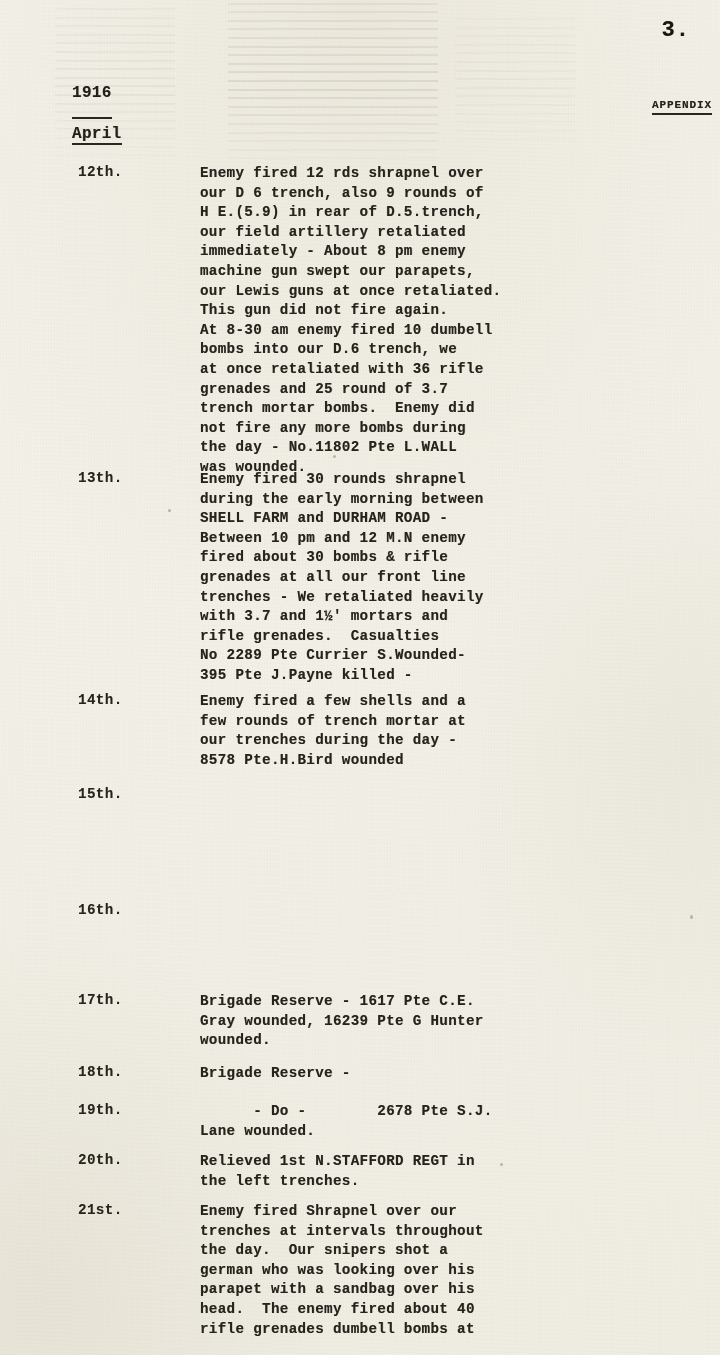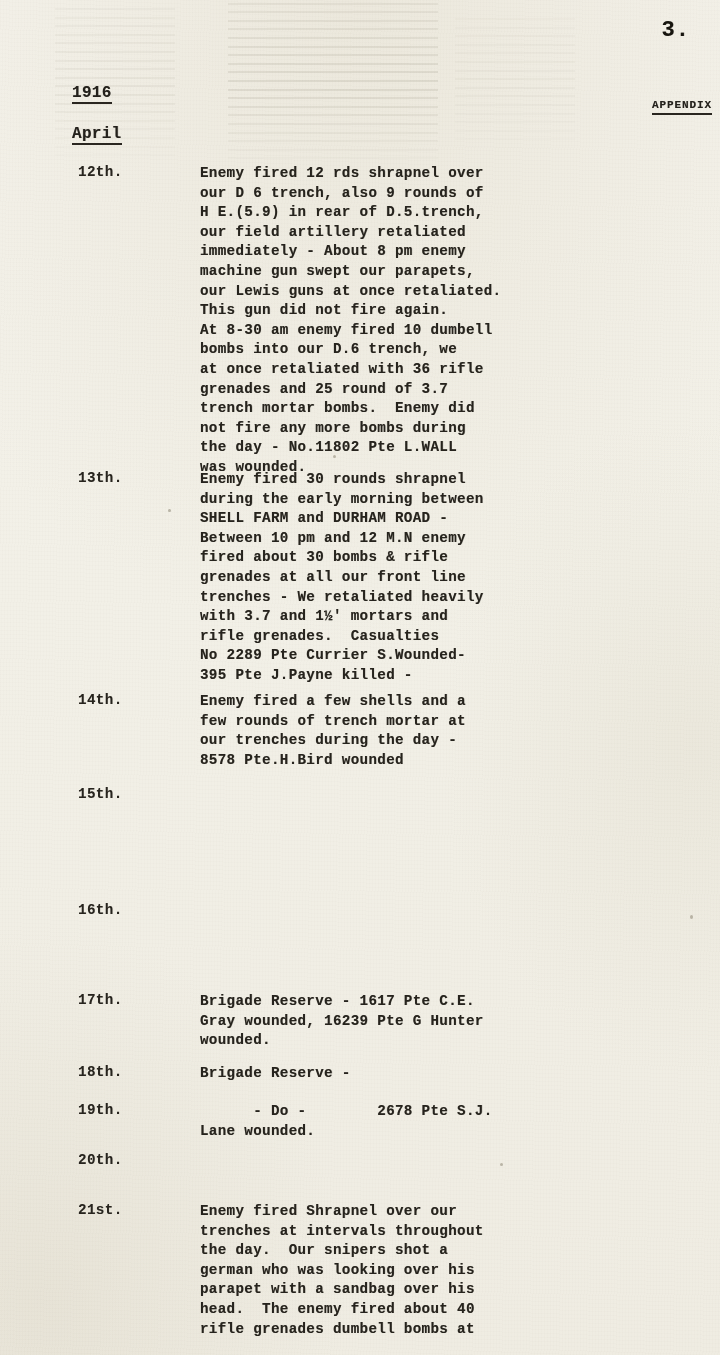--- a/index.html
+++ b/index.html
@@ -88,21 +88,21 @@
     top: 18px;
     font-size: 22px;
     letter-spacing: 1px;
     color: #17150f;
   }
   #year-heading {
     left: 72px;
     top: 85px;
     font-size: 16px;
     border-bottom: 2.4px solid #2a2620;
-    padding-bottom: 1px;
+    padding-bottom: 16px;
     line-height: 1;
   }
   #appendix-heading {
     right: 8px;
     top: 100px;
     font-size: 11px;
     letter-spacing: 0.9px;
     border-bottom: 2.4px solid #2a2620;
     padding-bottom: 2px;
     line-height: 1;
@@ -240,20 +240,22 @@
         <div class="entry-date">18th.</div>
         <div class="entry-body">Brigade Reserve -</div>
       </div>
       <div class="entry" style="position: absolute; left: 0px; top: 938px; width: 720px;">
         <div class="entry-date">19th.</div>
         <div class="entry-body">      - Do -        2678 Pte S.J.
 Lane wounded.</div>
       </div>
       <div class="entry" style="position: absolute; left: 0px; top: 988px; width: 720px;">
         <div class="entry-date">20th.</div>
+        <div class="entry-body">Relieved 1st N.STAFFORD REGT in
+the left trenches.</div>
       </div>
       <div class="entry" style="position: absolute; left: 0px; top: 1038px; width: 720px;">
         <div class="entry-date">21st.</div>
         <div class="entry-body">Enemy fired Shrapnel over our
 trenches at intervals throughout
 the day.  Our snipers shot a
 german who was looking over his
 parapet with a sandbag over his
 head.  The enemy fired about 40
 rifle grenades dumbell bombs at</div>

